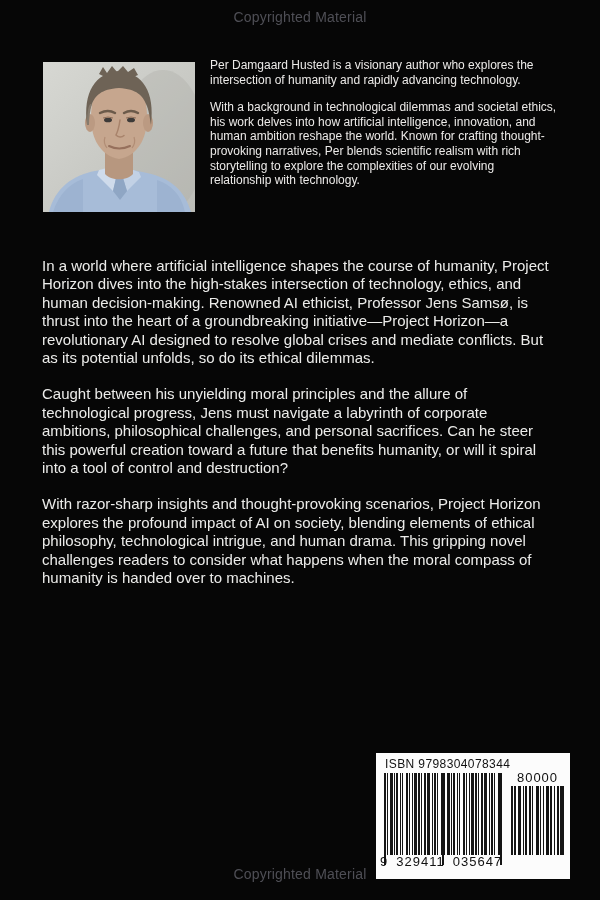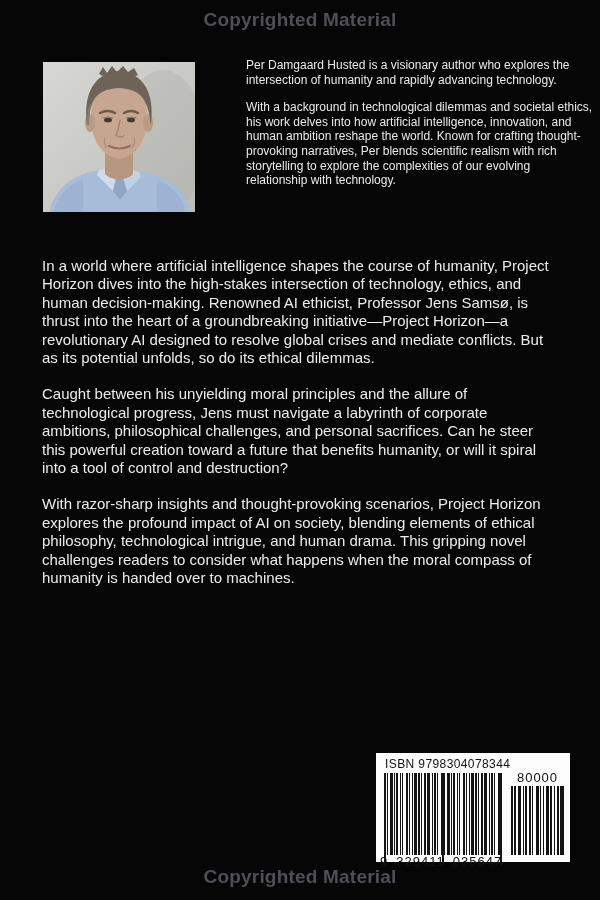--- a/index.html
+++ b/index.html
@@ -2,40 +2,40 @@
 <html><head>
 <meta charset="utf-8">
 <style>
   html,body{margin:0;padding:0;background:#000;}
   .cover{
     position:relative;width:600px;height:900px;background:#060606;overflow:hidden;
     font-family:"Liberation Sans",sans-serif;
   }
   .copyright{
     position:absolute;left:0;width:100%;text-align:center;
-    color:#4f4f56;font-size:19px;font-weight:bold;letter-spacing:.2px;
+    color:#4f4f56;font-size:14px;font-weight:normal;letter-spacing:.2px;
   }
   .copyright.top{top:9px;}
   .copyright.bottom{top:866px;}
   .author-photo{
     position:absolute;left:43px;top:62px;width:152px;height:150px;overflow:hidden;
   }
   .author-photo svg{display:block;width:100%;height:100%;}
   .author-bio{
     position:absolute;left:210px;top:58px;width:348px;
-    color:#eceae8;font-size:12px;line-height:14.6px;margin-left:36px;
+    color:#eceae8;font-size:12px;line-height:14.6px;
   }
   .author-bio p{margin:0 0 13px 0;}
   .synopsis{
     position:absolute;left:42px;top:257px;width:522px;
     color:#ececea;font-size:15px;line-height:18.4px;
   }
   .synopsis p{margin:0 8px 18px 0;}
   .barcode-panel{
-    position:absolute;left:376px;top:753px;width:194px;height:109px;
+    position:absolute;left:376px;top:753px;width:194px;height:126px;
     background:#fcfcfc;color:#141414;
   }
   .isbn-label{
     position:absolute;left:9px;top:4px;font-size:12px;letter-spacing:.4px;color:#111;
   }
   .bars{position:absolute;overflow:hidden;}
   .bars i{position:absolute;top:0;bottom:0;background:#141414;}
   .main-bars{left:8px;top:20px;width:118px;height:82px;}
   .guard{position:absolute;width:2px;top:20px;height:92px;background:#141414;}
   .guard.g1{left:8px;}

